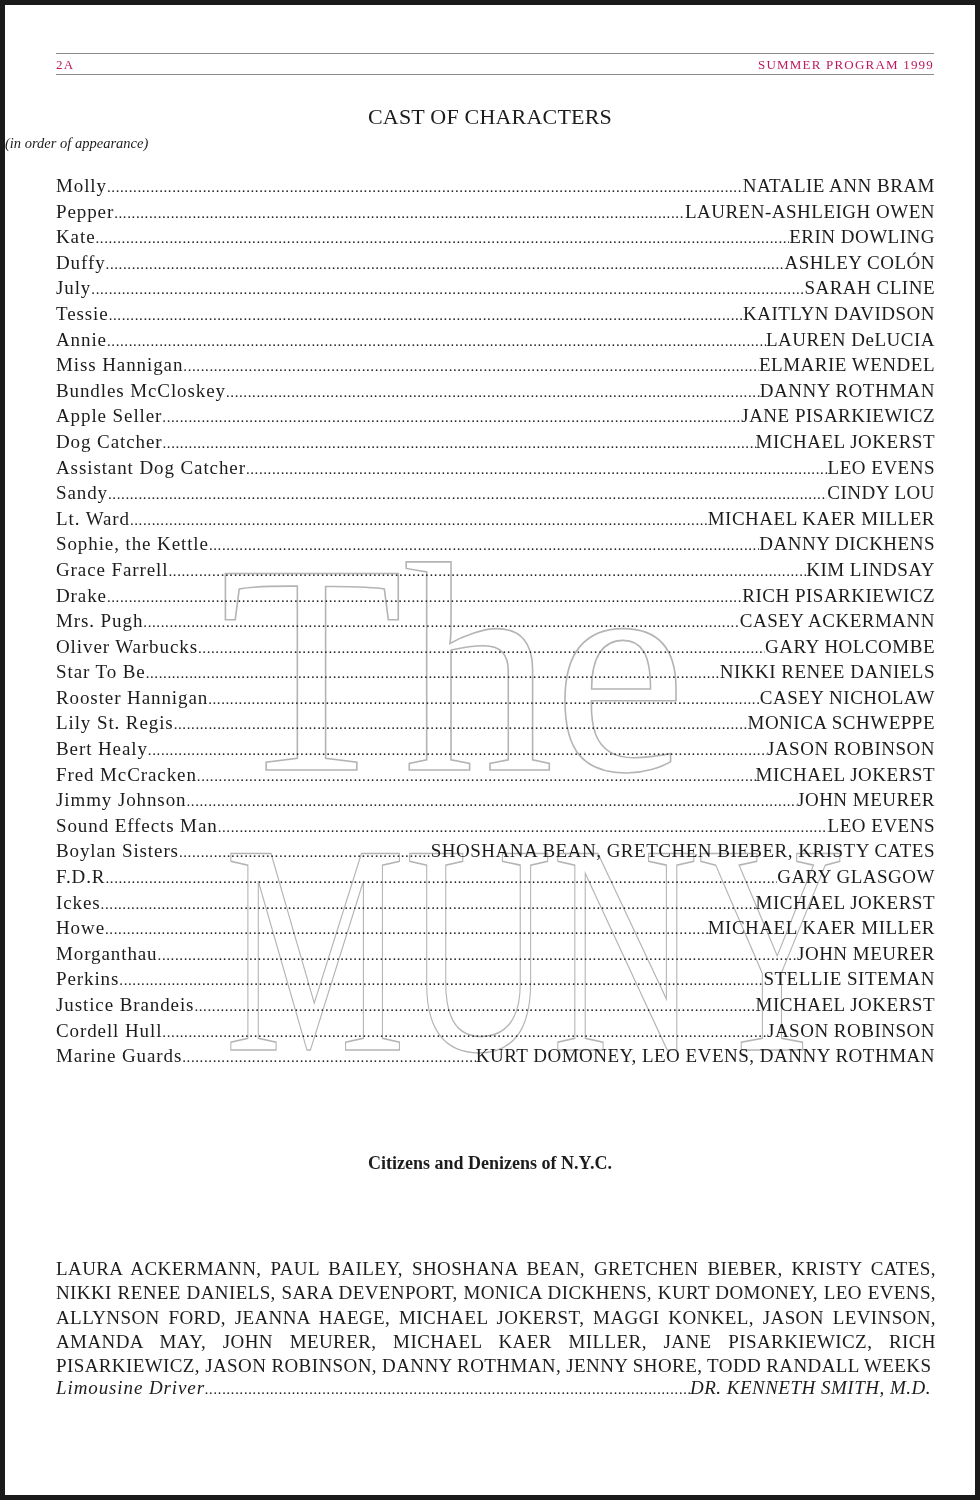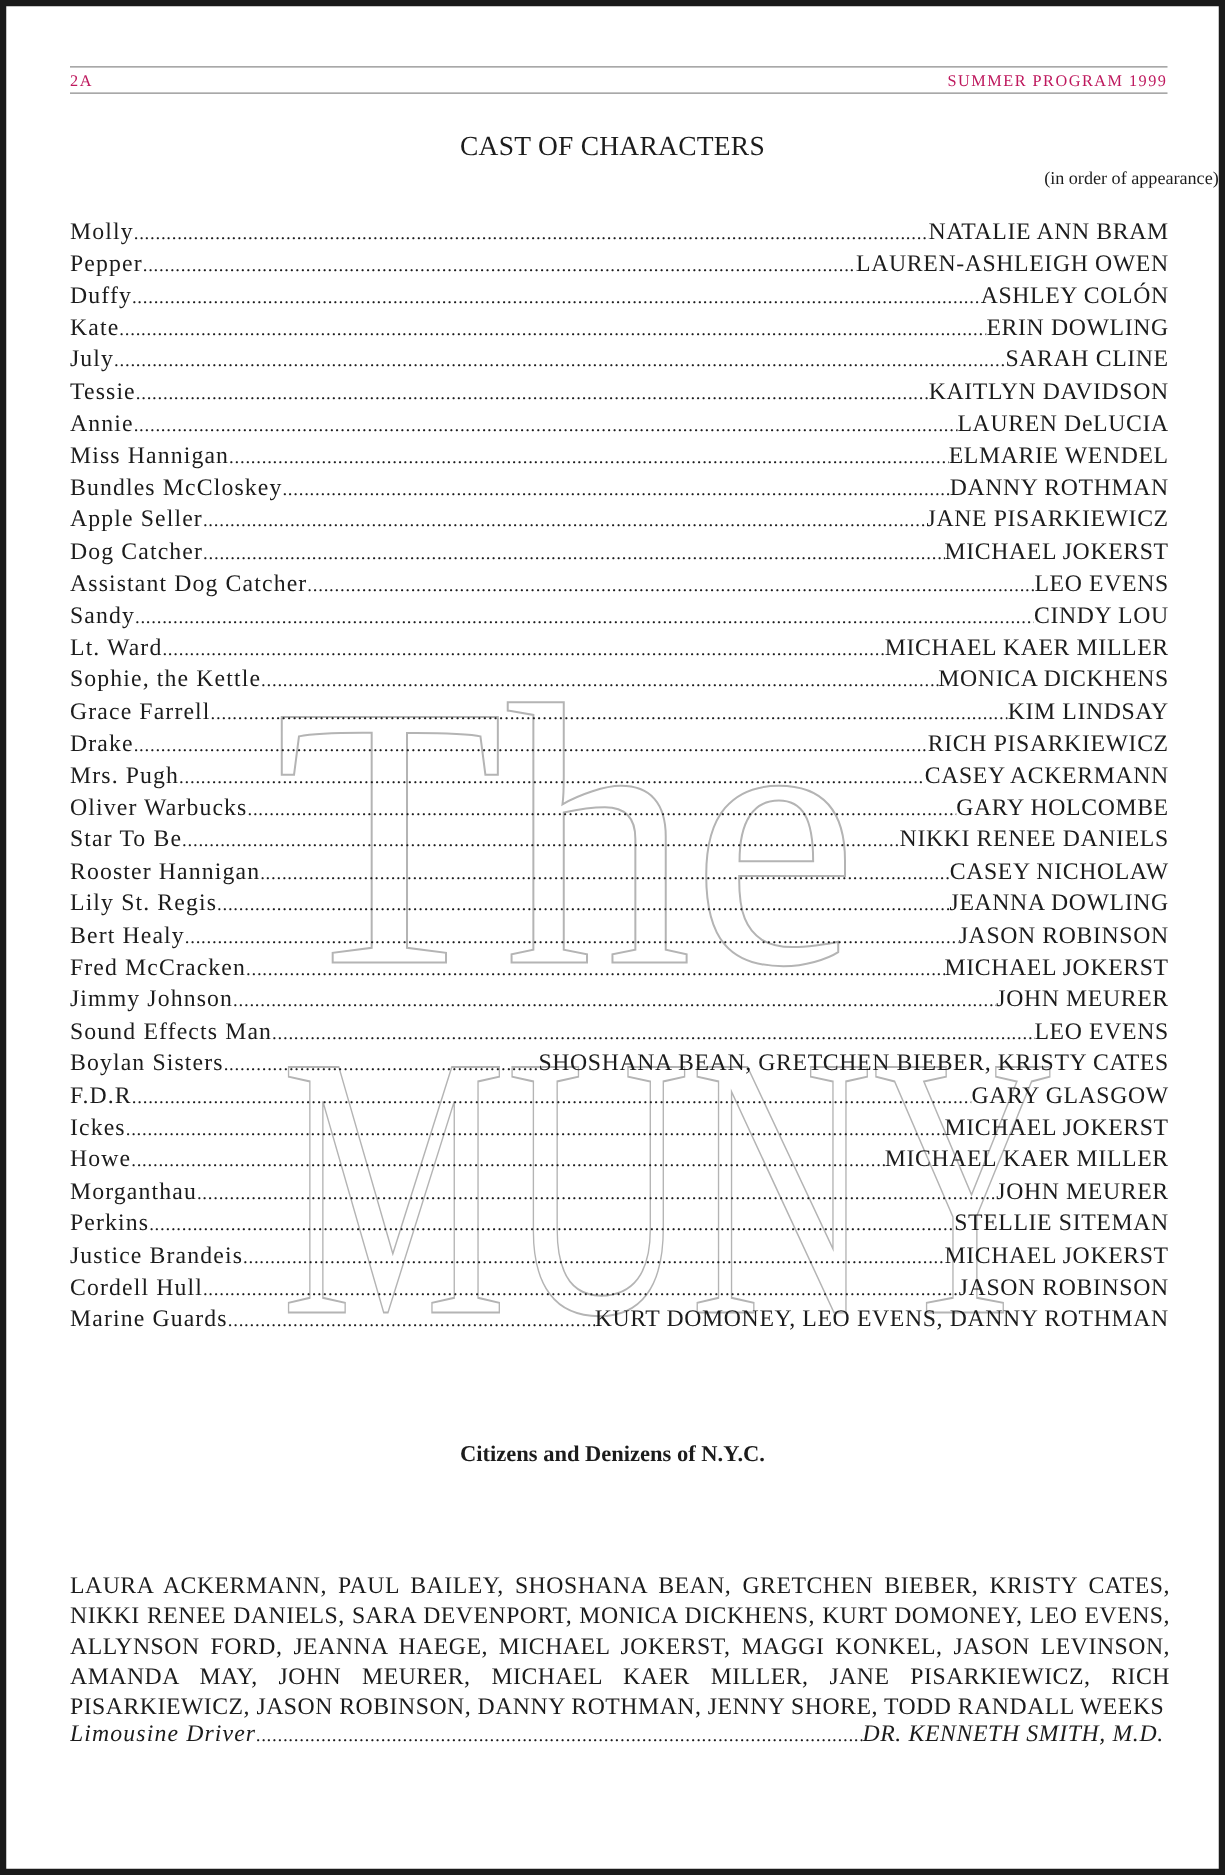--- a/index.html
+++ b/index.html
@@ -31,21 +31,21 @@
     font-size: 13px; letter-spacing: 1.2px;
     color: #be185d;
   }
   .title {
     position: absolute; left: 0; width: 970px; top: 99px;
     text-align: center; font-weight: normal; font-size: 22px;
     letter-spacing: 0.2px;
   }
   .subtitle {
     position: absolute; left: 0; width: 970px; top: 130px;
-    text-align: right; font-size: 14.5px;
+    text-align: left; font-style: italic; font-size: 14.5px;
   }
   .cast {
     position: absolute; left: 51px; width: 879px; top: 168px;
   }
   .row {
     display: flex; align-items: baseline;
     height: 25.6px; line-height: 25.6px;
     font-size: 19px; white-space: nowrap; overflow: hidden;
   }
   .role { letter-spacing: 0.9px; flex: 0 0 auto; }
@@ -96,30 +96,30 @@
         <span class="role">Molly</span>
         <span class="dots"></span>
         <span class="actor">NATALIE ANN BRAM</span>
       </div>
       <div class="row">
         <span class="role">Pepper</span>
         <span class="dots"></span>
         <span class="actor">LAUREN-ASHLEIGH OWEN</span>
       </div>
       <div class="row">
+        <span class="role">Kate</span>
+        <span class="dots"></span>
+        <span class="actor">ERIN DOWLING</span>
+      </div>
+      <div class="row">
         <span class="role">Duffy</span>
         <span class="dots"></span>
         <span class="actor">ASHLEY COLÓN</span>
       </div>
       <div class="row">
-        <span class="role">Kate</span>
-        <span class="dots"></span>
-        <span class="actor">ERIN DOWLING</span>
-      </div>
-      <div class="row">
         <span class="role">July</span>
         <span class="dots"></span>
         <span class="actor">SARAH CLINE</span>
       </div>
       <div class="row">
         <span class="role">Tessie</span>
         <span class="dots"></span>
         <span class="actor">KAITLYN DAVIDSON</span>
       </div>
       <div class="row">
@@ -158,21 +158,21 @@
         <span class="actor">CINDY LOU</span>
       </div>
       <div class="row">
         <span class="role">Lt. Ward</span>
         <span class="dots"></span>
         <span class="actor">MICHAEL KAER MILLER</span>
       </div>
       <div class="row">
         <span class="role">Sophie, the Kettle</span>
         <span class="dots"></span>
-        <span class="actor">MONICA DICKHENS</span>
+        <span class="actor">DANNY DICKHENS</span>
       </div>
       <div class="row">
         <span class="role">Grace Farrell</span>
         <span class="dots"></span>
         <span class="actor">KIM LINDSAY</span>
       </div>
       <div class="row">
         <span class="role">Drake</span>
         <span class="dots"></span>
         <span class="actor">RICH PISARKIEWICZ</span>
@@ -193,21 +193,21 @@
         <span class="actor">NIKKI RENEE DANIELS</span>
       </div>
       <div class="row">
         <span class="role">Rooster Hannigan</span>
         <span class="dots"></span>
         <span class="actor">CASEY NICHOLAW</span>
       </div>
       <div class="row">
         <span class="role">Lily St. Regis</span>
         <span class="dots"></span>
-        <span class="actor">JEANNA DOWLING</span>
+        <span class="actor">MONICA SCHWEPPE</span>
       </div>
       <div class="row">
         <span class="role">Bert Healy</span>
         <span class="dots"></span>
         <span class="actor">JASON ROBINSON</span>
       </div>
       <div class="row">
         <span class="role">Fred McCracken</span>
         <span class="dots"></span>
         <span class="actor">MICHAEL JOKERST</span>

